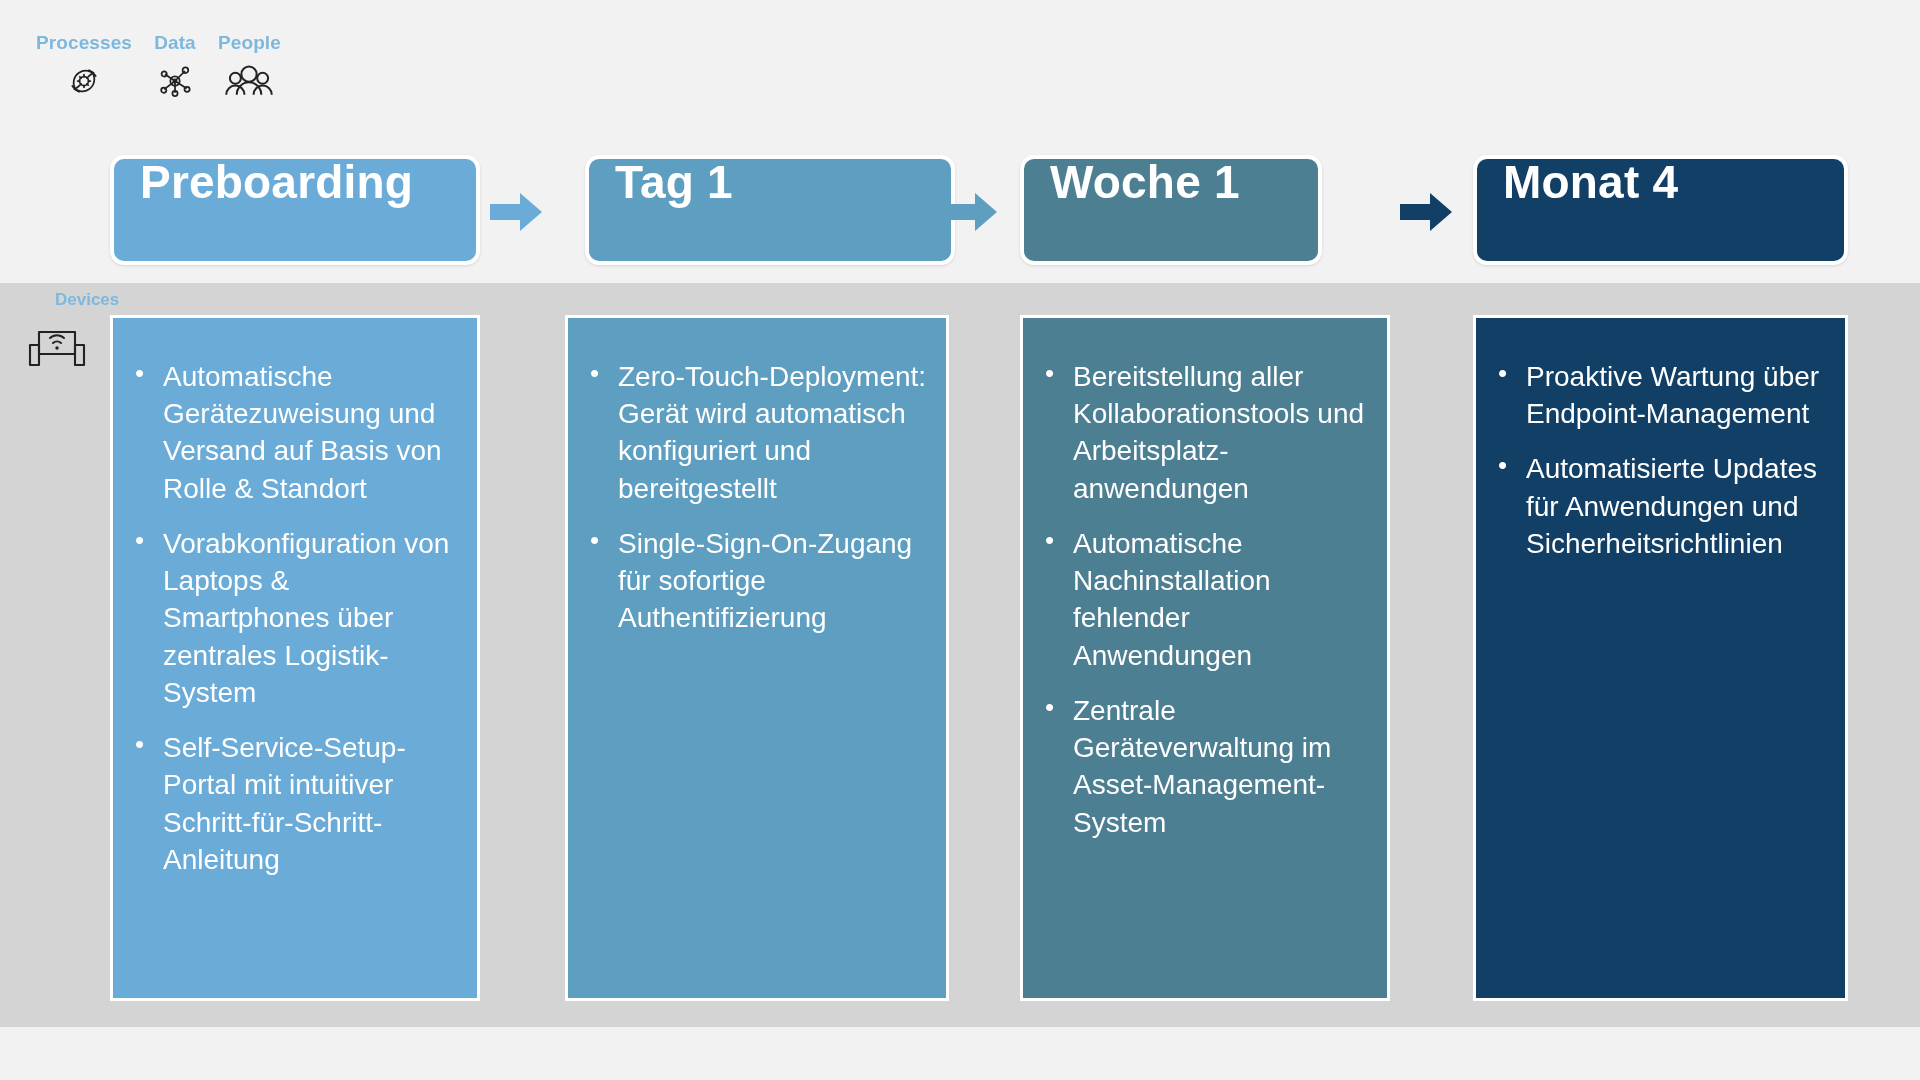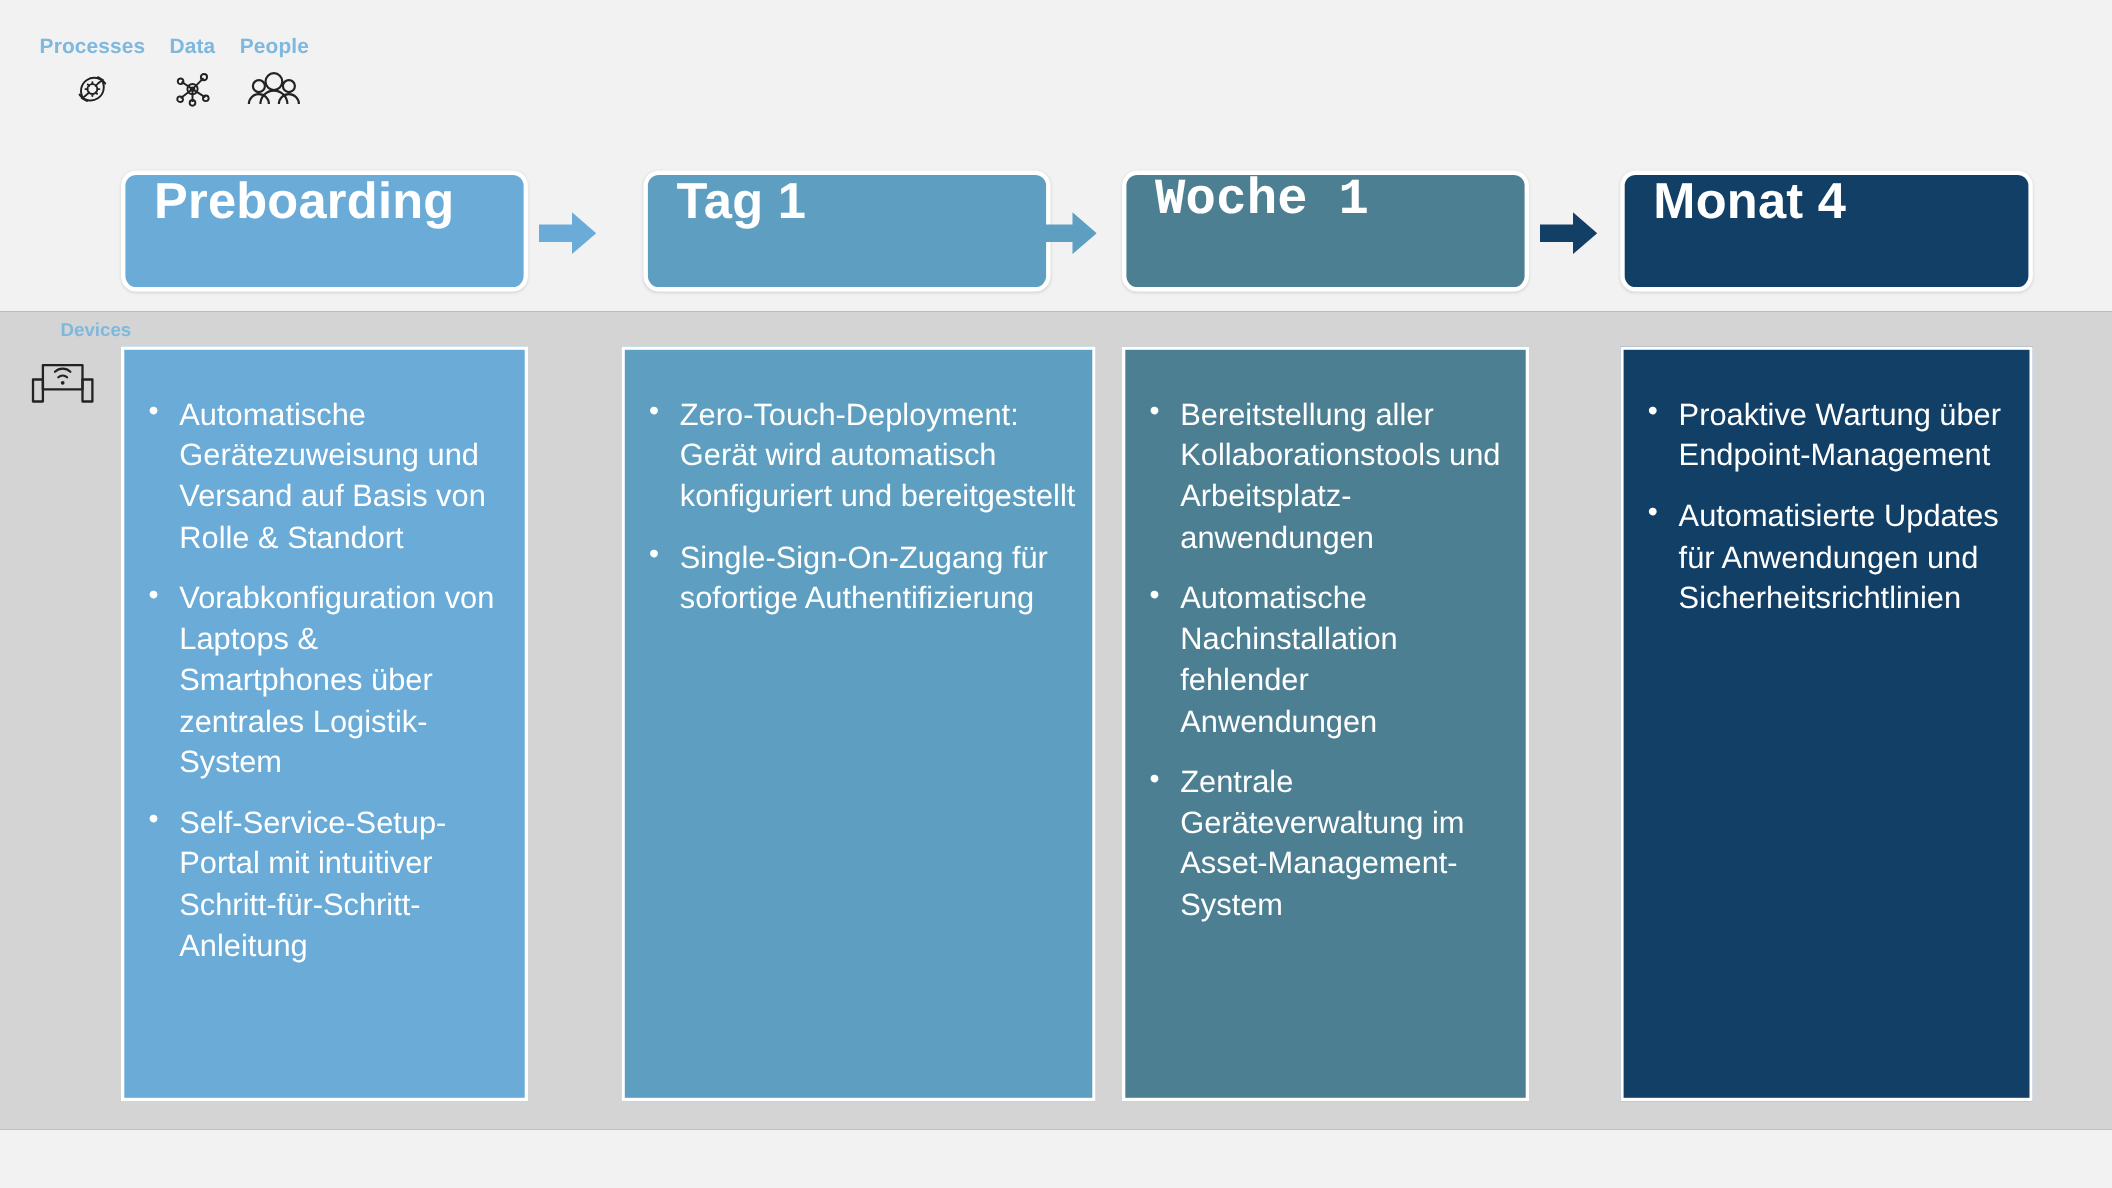--- a/index.html
+++ b/index.html
@@ -9,21 +9,21 @@
     height: 1080px;
     overflow: hidden;
     background: #f2f2f2;
     font-family: "Liberation Sans", sans-serif;
   }
 
   #canvas {
     position: relative;
     width: 1920px;
     height: 1080px;
-    background: #6d28d9;
+    background: #14532d;
   }
 
   
   .band-top {
     position: absolute;
     left: 0; top: 0;
     width: 1920px; height: 283px;
     background: #f2f2f2;
   }
   .band-gray {
@@ -237,21 +237,21 @@
     <div class="stage-box" style="left:585px; width:370px; background:#5e9fc1;">
       <span class="stage-label">Tag 1</span>
     </div>
 
     <div class="arrow" style="left:945px;">
       <svg viewBox="0 0 52 38">
           <path d="M0 11 H30 V0 L52 19 L30 38 V27 H0 Z" fill="#5e9fc1"></path>
         </svg>
     </div>
 
-    <div class="stage-box" style="left:1020px; width:370px; background:#4d7f93;font-family:Liberation Mono, monospace;">
+    <div class="stage-box" style="left:1020px; width:302px; background:#4d7f93;">
       <span class="stage-label">Woche 1</span>
     </div>
 
     <div class="arrow" style="left:1400px;">
       <svg viewBox="0 0 52 38">
           <path d="M0 11 H30 V0 L52 19 L30 38 V27 H0 Z" fill="#123f66"></path>
         </svg>
     </div>
 
     <div class="stage-box" style="left:1473px; width:375px; background:#123f66;">
@@ -275,21 +275,21 @@
   </div>
 
   <div class="card" style="left:110px; width:370px; background:#6aabd8;">
     <ul>
       <li>Automatische Gerätezuweisung und Versand auf Basis von Rolle &amp; Standort</li>
       <li>Vorabkonfiguration von Laptops &amp; Smartphones über zentrales Logistik-System</li>
       <li>Self-Service-Setup-Portal mit intuitiver Schritt-für-Schritt-Anleitung</li>
     </ul>
   </div>
 
-  <div class="card" style="left:565px; width:431px; background:#5e9fc1;">
+  <div class="card" style="left:565px; width:384px; background:#5e9fc1;">
     <ul>
       <li>Zero-Touch-Deployment: Gerät wird automatisch konfiguriert und bereitgestellt</li>
       <li>Single-Sign-On-Zugang für sofortige Authentifizierung</li>
     </ul>
   </div>
 
   <div class="card" style="left:1020px; width:370px; background:#4d7f93;">
     <ul>
       <li>Bereitstellung aller Kollaborationstools und Arbeitsplatz-anwendungen</li>
       <li>Automatische Nachinstallation fehlender Anwendungen</li>

